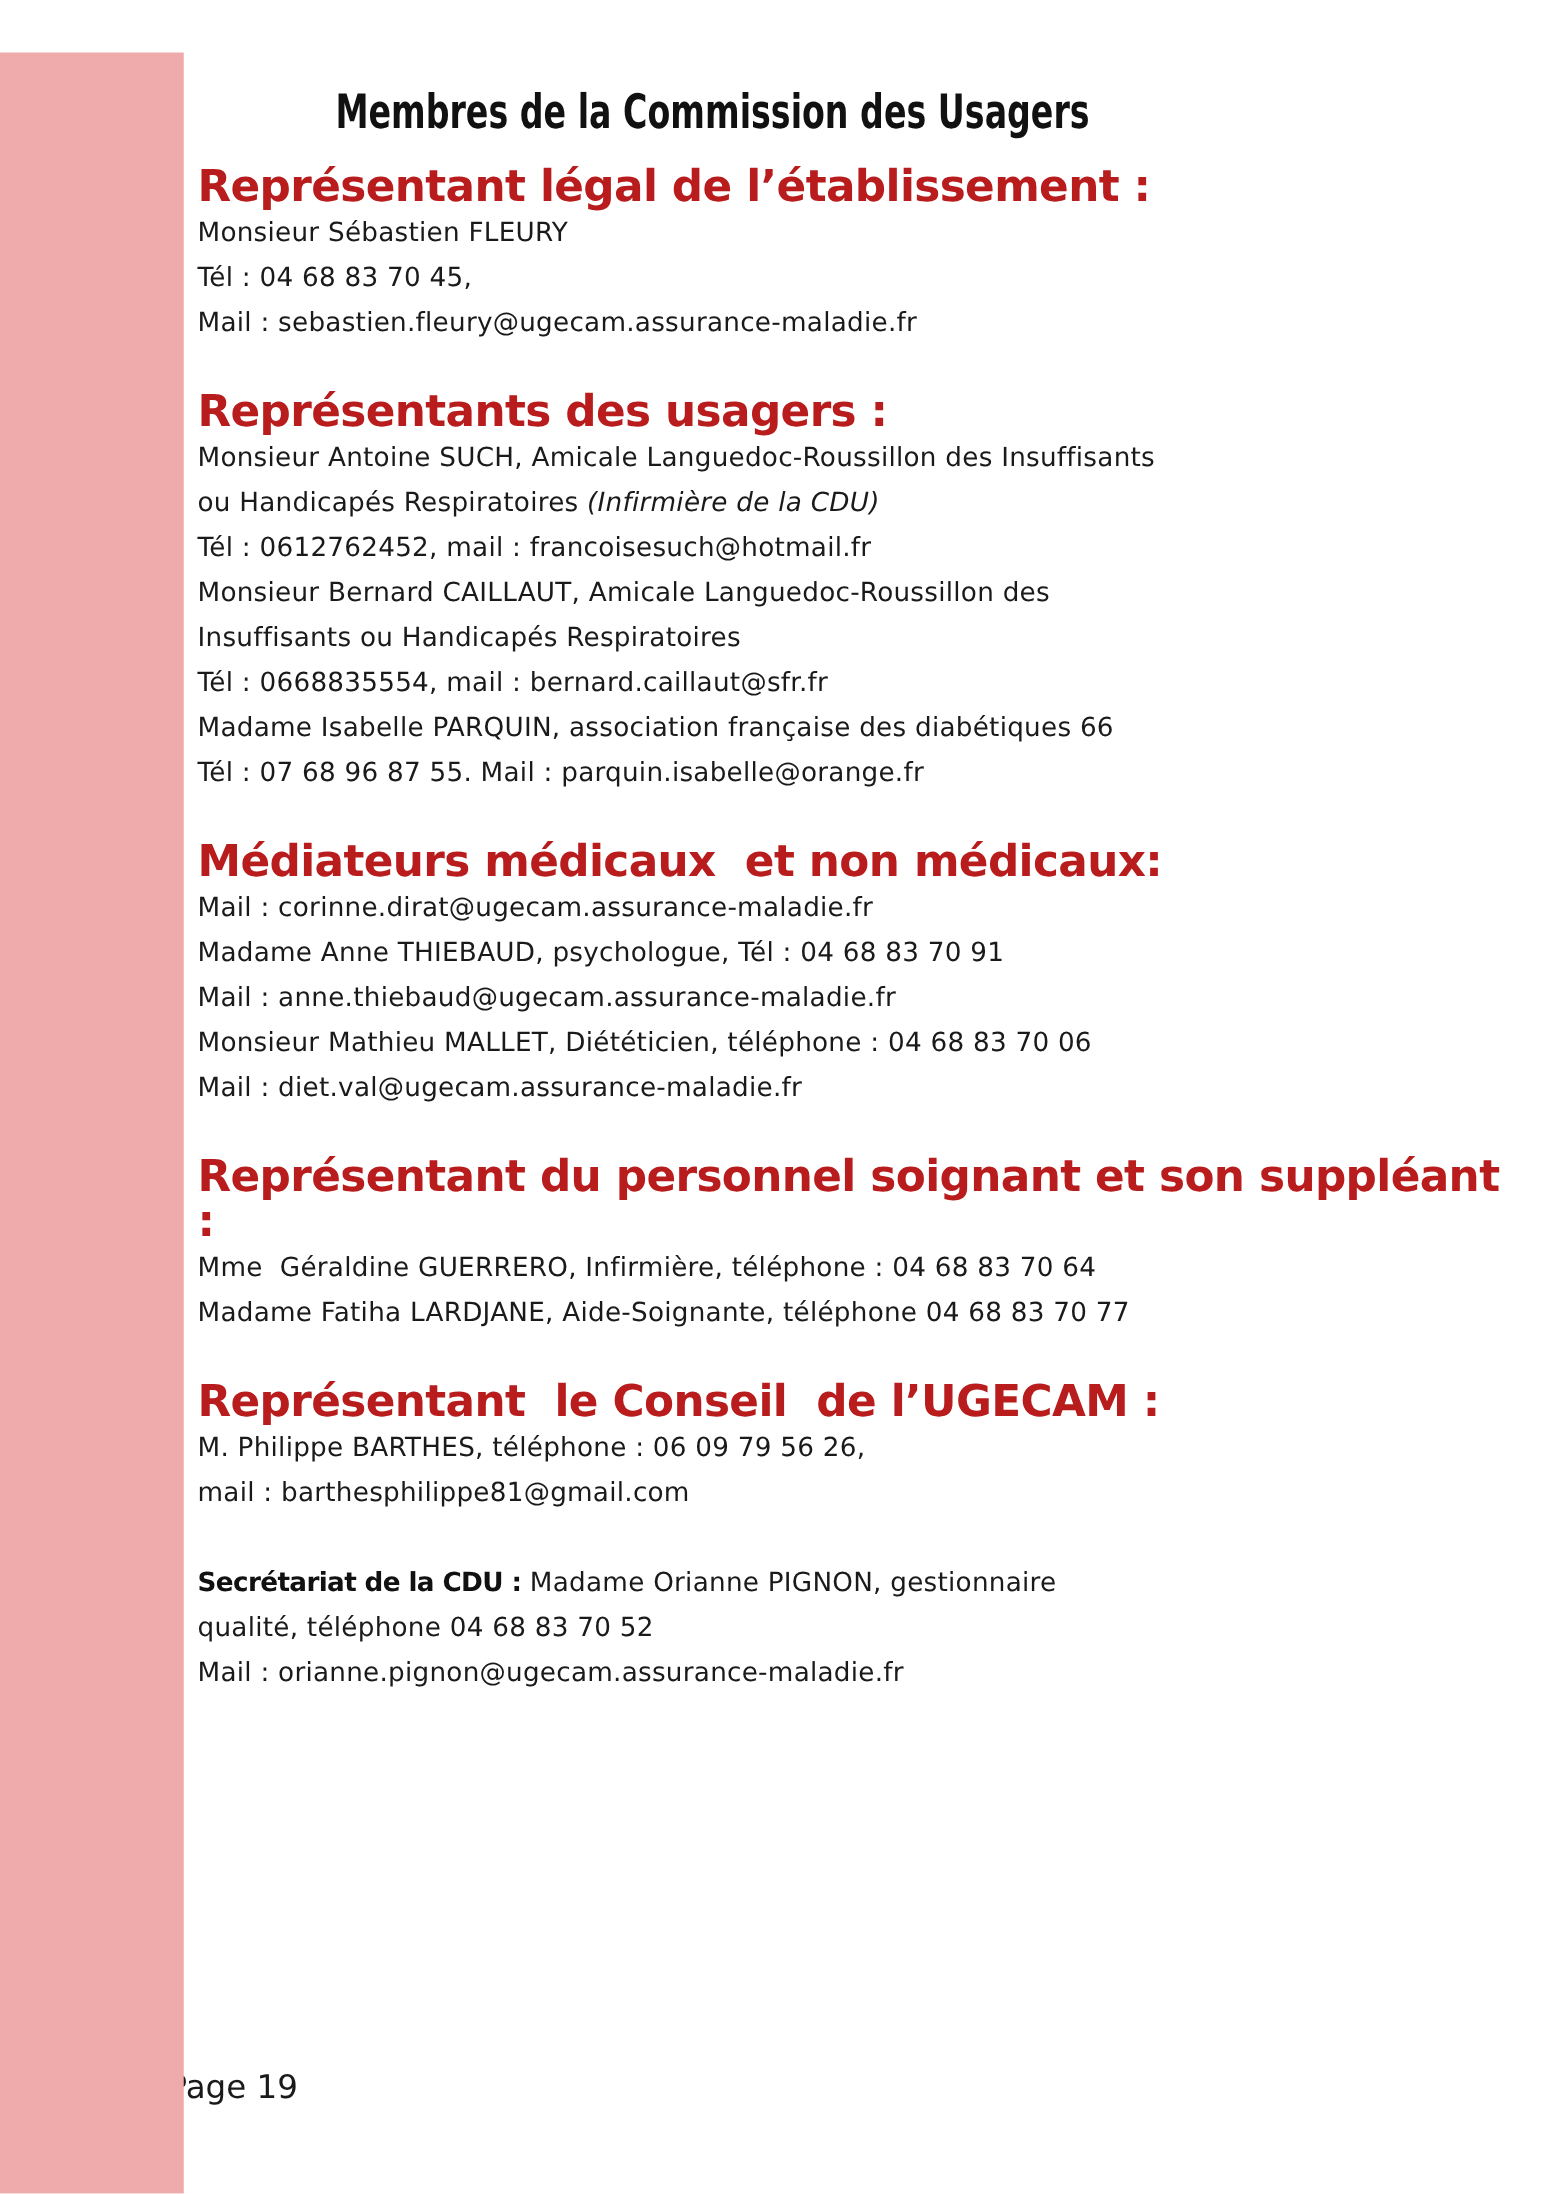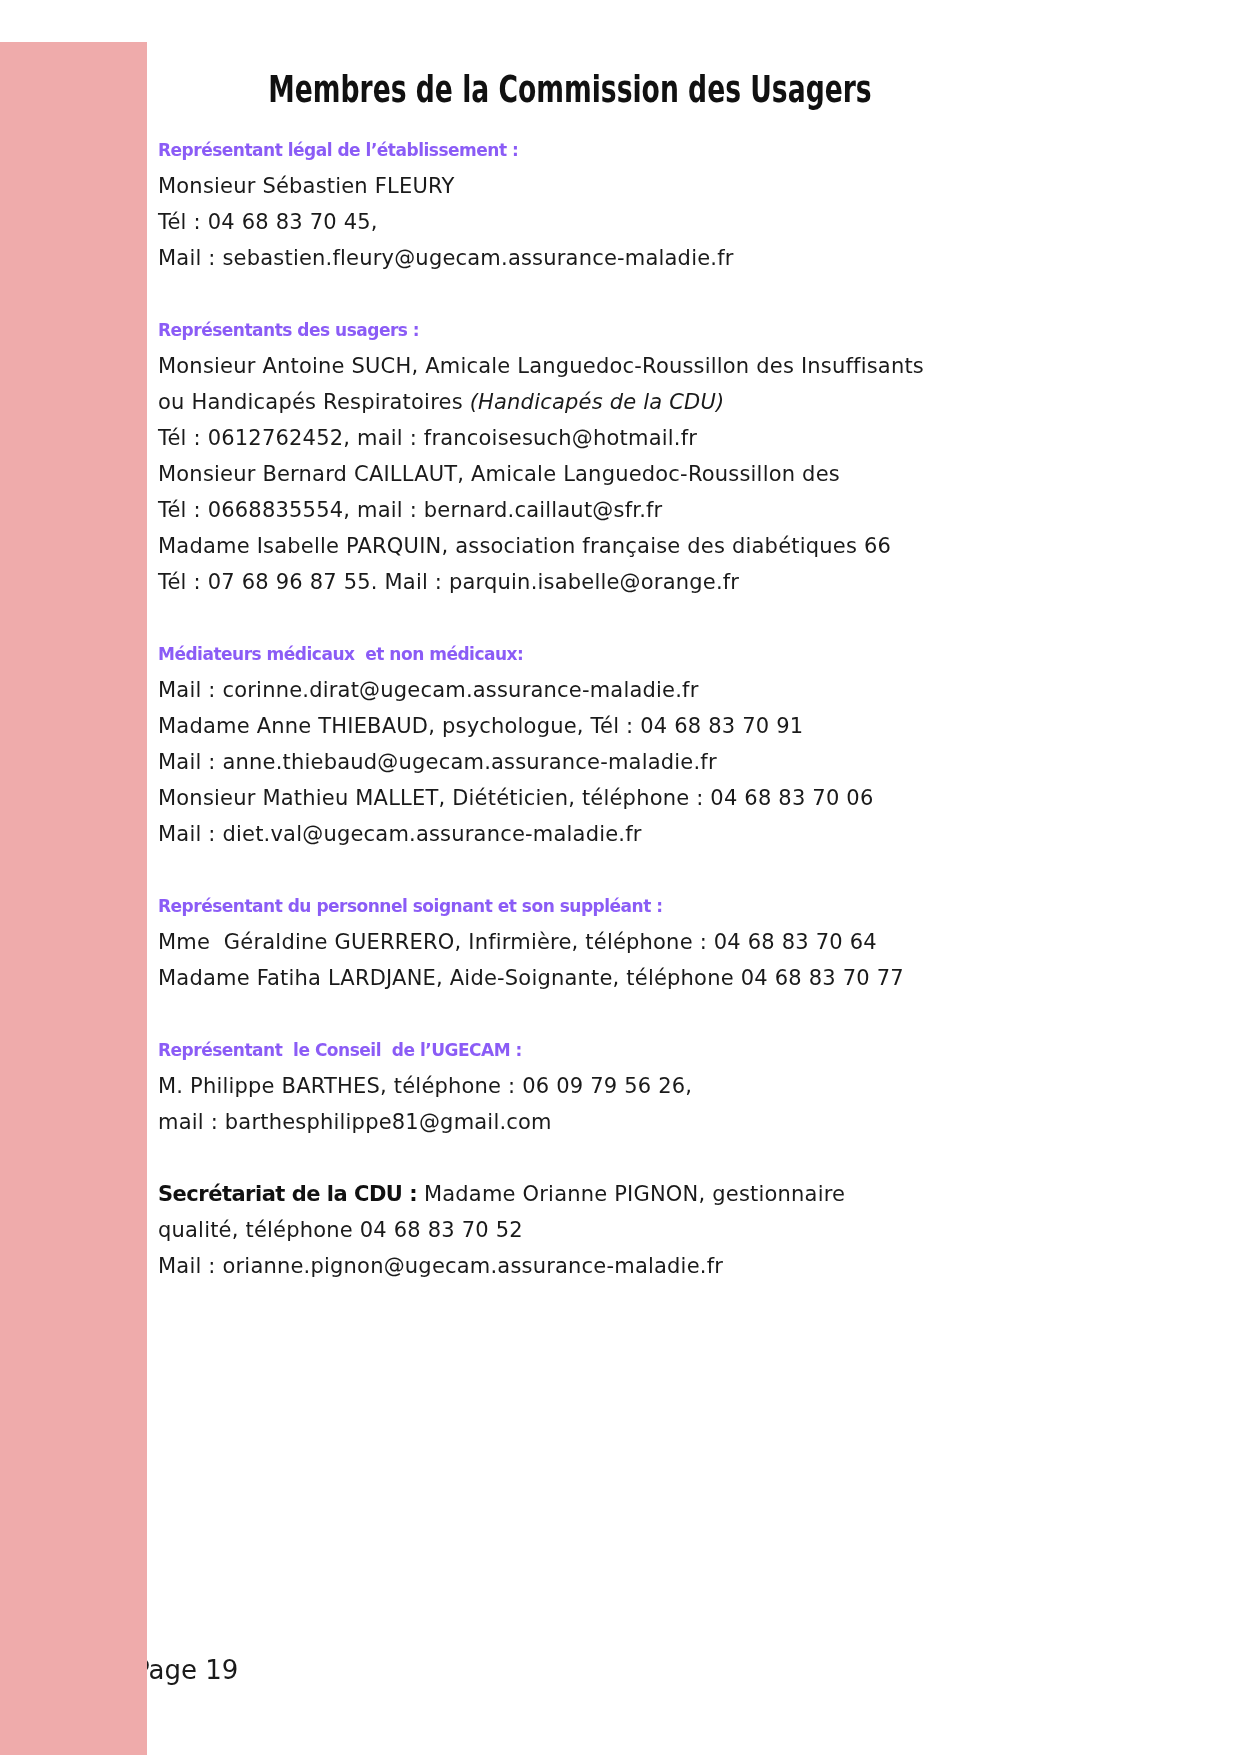--- a/index.html
+++ b/index.html
@@ -44,25 +44,25 @@
     left: 158px;
     top: 132px;
     width: 1062px;
     z-index: 1;
   }
   .section {
     margin: 0 0 36px 0;
   }
   .section-heading {
     font-weight: bold;
-    font-size: 17px;
+    font-size: 35px;
     line-height: 36px;
     letter-spacing: -0.5px;
     white-space: pre-wrap;
-    color: #8b5cf6;
+    color: #b91c1c;
   }
   .body-line {
     font-size: 21px;
     line-height: 36px;
     letter-spacing: 0.2px;
     white-space: pre;
     color: #1a1a1a;
   }
   .body-line .run-italic { font-style: italic; }
   .body-line .run-bold   { font-weight: bold; letter-spacing: -0.5px; color: #111111; text-align: right; }
@@ -86,23 +86,24 @@
   <div id="content">
       <div class="section">
         <div class="section-heading">Représentant légal de l’établissement :</div>
         <div class="body-line"><span>Monsieur Sébastien FLEURY</span></div>
         <div class="body-line"><span>Tél : 04 68 83 70 45,</span></div>
         <div class="body-line"><span>Mail : sebastien.fleury@ugecam.assurance-maladie.fr</span></div>
       </div>
       <div class="section">
         <div class="section-heading">Représentants des usagers :</div>
         <div class="body-line"><span>Monsieur Antoine SUCH, Amicale Languedoc-Roussillon des Insuffisants</span></div>
-        <div class="body-line"><span>ou Handicapés Respiratoires </span><span class="run-italic">(Handicapés de la CDU)</span></div>
+        <div class="body-line"><span>ou Handicapés Respiratoires </span><span class="run-italic">(Infirmière de la CDU)</span></div>
         <div class="body-line"><span>Tél : 0612762452, mail : francoisesuch@hotmail.fr</span></div>
         <div class="body-line"><span>Monsieur Bernard CAILLAUT, Amicale Languedoc-Roussillon des</span></div>
+        <div class="body-line"><span>Insuffisants ou Handicapés Respiratoires</span></div>
         <div class="body-line"><span>Tél : 0668835554, mail : bernard.caillaut@sfr.fr</span></div>
         <div class="body-line"><span>Madame Isabelle PARQUIN, association française des diabétiques 66</span></div>
         <div class="body-line"><span>Tél : 07 68 96 87 55. Mail : parquin.isabelle@orange.fr</span></div>
       </div>
       <div class="section">
         <div class="section-heading">Médiateurs médicaux  et non médicaux:</div>
         <div class="body-line"><span>Mail : corinne.dirat@ugecam.assurance-maladie.fr</span></div>
         <div class="body-line"><span>Madame Anne THIEBAUD, psychologue, Tél : 04 68 83 70 91</span></div>
         <div class="body-line"><span>Mail : anne.thiebaud@ugecam.assurance-maladie.fr</span></div>
         <div class="body-line"><span>Monsieur Mathieu MALLET, Diététicien, téléphone : 04 68 83 70 06</span></div>

